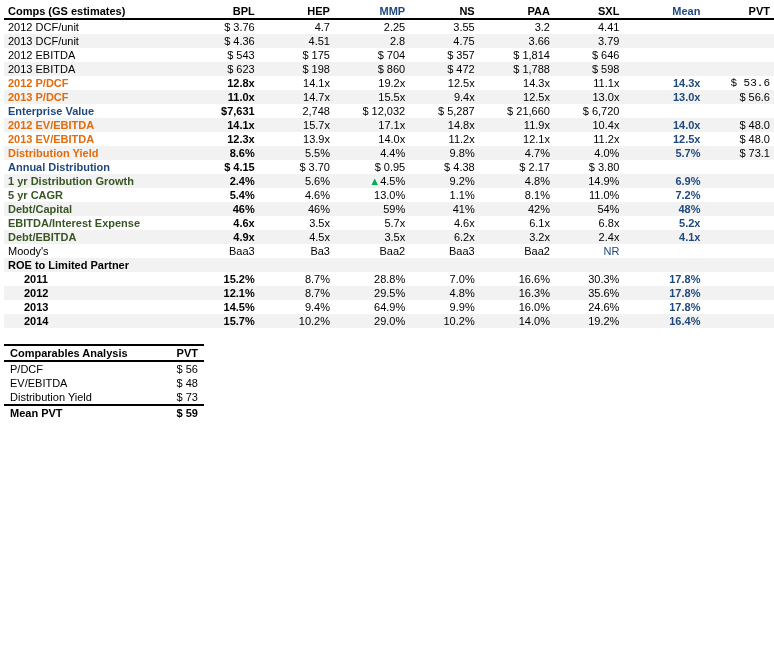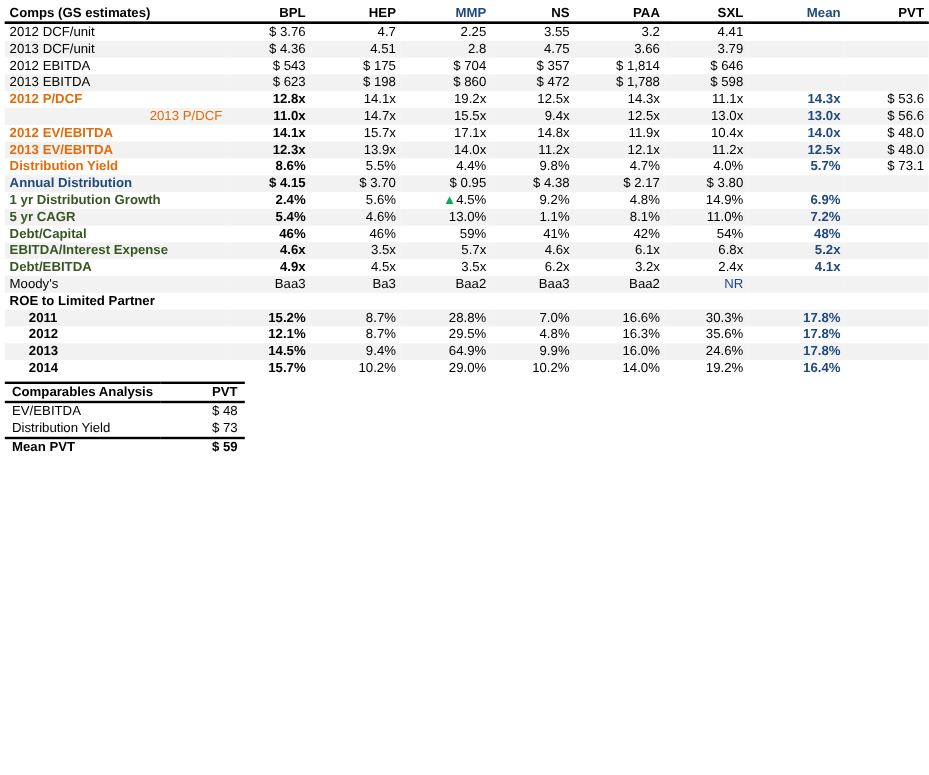--- a/index.html
+++ b/index.html
@@ -6,21 +6,21 @@
     body {
       font-family: Arial, sans-serif;
       font-size: 11px;
       background: #fff;
       color: #000;
       padding: 4px;
     }
     .main-table {
       border-collapse: collapse;
       width: 770px;
-      margin-bottom: 4px;
+      margin-bottom: 16px;
     }
     .main-table td, .main-table th {
       padding: 1px 4px;
       white-space: nowrap;
       vertical-align: middle;
     }
     .main-table .col-label {
       width: 160px;
       text-align: left;
     }
@@ -144,32 +144,43 @@
       </tr>
       <tr>
         <td class="col-label" style="color: rgb(226, 107, 10); font-weight: bold;">2012 P/DCF</td>
         <td class="col-val" style="font-weight: bold;">12.8x</td>
         <td class="col-val">14.1x</td>
         <td class="col-val">19.2x</td>
         <td class="col-val">12.5x</td>
         <td class="col-val">14.3x</td>
         <td class="col-val">11.1x</td>
         <td class="col-val" style="font-weight: bold; color: rgb(31, 73, 125);">14.3x</td>
-        <td class="col-val" style="font-weight: normal;">$ 53.6</td>
-      </tr>
-      <tr>
-        <td class="col-label" style="color: rgb(226, 107, 10); font-weight: normal; text-align: right;">2013 P/DCF</td>
+        <td class="col-val" style="font-weight: normal; font-family: Liberation Mono, monospace;">$ 53.6</td>
+      </tr>
+      <tr>
+        <td class="col-label" style="color: rgb(226, 107, 10); font-weight: bold;">2013 P/DCF</td>
         <td class="col-val" style="font-weight: bold;">11.0x</td>
         <td class="col-val">14.7x</td>
         <td class="col-val">15.5x</td>
         <td class="col-val">9.4x</td>
         <td class="col-val">12.5x</td>
         <td class="col-val">13.0x</td>
         <td class="col-val" style="font-weight: bold; color: rgb(31, 73, 125);">13.0x</td>
         <td class="col-val" style="font-weight: normal;">$ 56.6</td>
+      </tr>
+      <tr>
+        <td class="col-label bold" style="color: rgb(31, 73, 125); font-weight: bold;">Enterprise Value</td>
+        <td class="col-val" style="font-weight: bold;">$7,631</td>
+        <td class="col-val">2,748</td>
+        <td class="col-val">$ 12,032</td>
+        <td class="col-val">$ 5,287</td>
+        <td class="col-val">$ 21,660</td>
+        <td class="col-val">$ 6,720</td>
+        <td class="col-val"></td>
+        <td class="col-val"></td>
       </tr>
       <tr>
         <td class="col-label" style="color: rgb(226, 107, 10); font-weight: bold;">2012 EV/EBITDA</td>
         <td class="col-val" style="font-weight: bold;">14.1x</td>
         <td class="col-val">15.7x</td>
         <td class="col-val">17.1x</td>
         <td class="col-val">14.8x</td>
         <td class="col-val">11.9x</td>
         <td class="col-val">10.4x</td>
         <td class="col-val" style="font-weight: bold; color: rgb(31, 73, 125);">14.0x</td>
@@ -333,20 +344,24 @@
 </table>
 
 <table class="small-table">
   <thead>
     <tr class="header-row no-stripe">
       <th class="col-label bold">Comparables Analysis</th>
       <th class="col-val bold">PVT</th>
     </tr>
   </thead>
   <tbody id="small-tbody">
+  <tr>
+        <td class="col-label">P/DCF</td>
+        <td class="col-val" style="text-align: right;">$ 56</td>
+      </tr>
       <tr>
         <td class="col-label">EV/EBITDA</td>
         <td class="col-val" style="text-align: right;">$ 48</td>
       </tr>
       <tr>
         <td class="col-label">Distribution Yield</td>
         <td class="col-val" style="text-align: right;">$ 73</td>
       </tr>
       <tr style="border-top: 2px solid rgb(0, 0, 0);">
         <td class="col-label" style="font-weight: bold;">Mean PVT</td>

